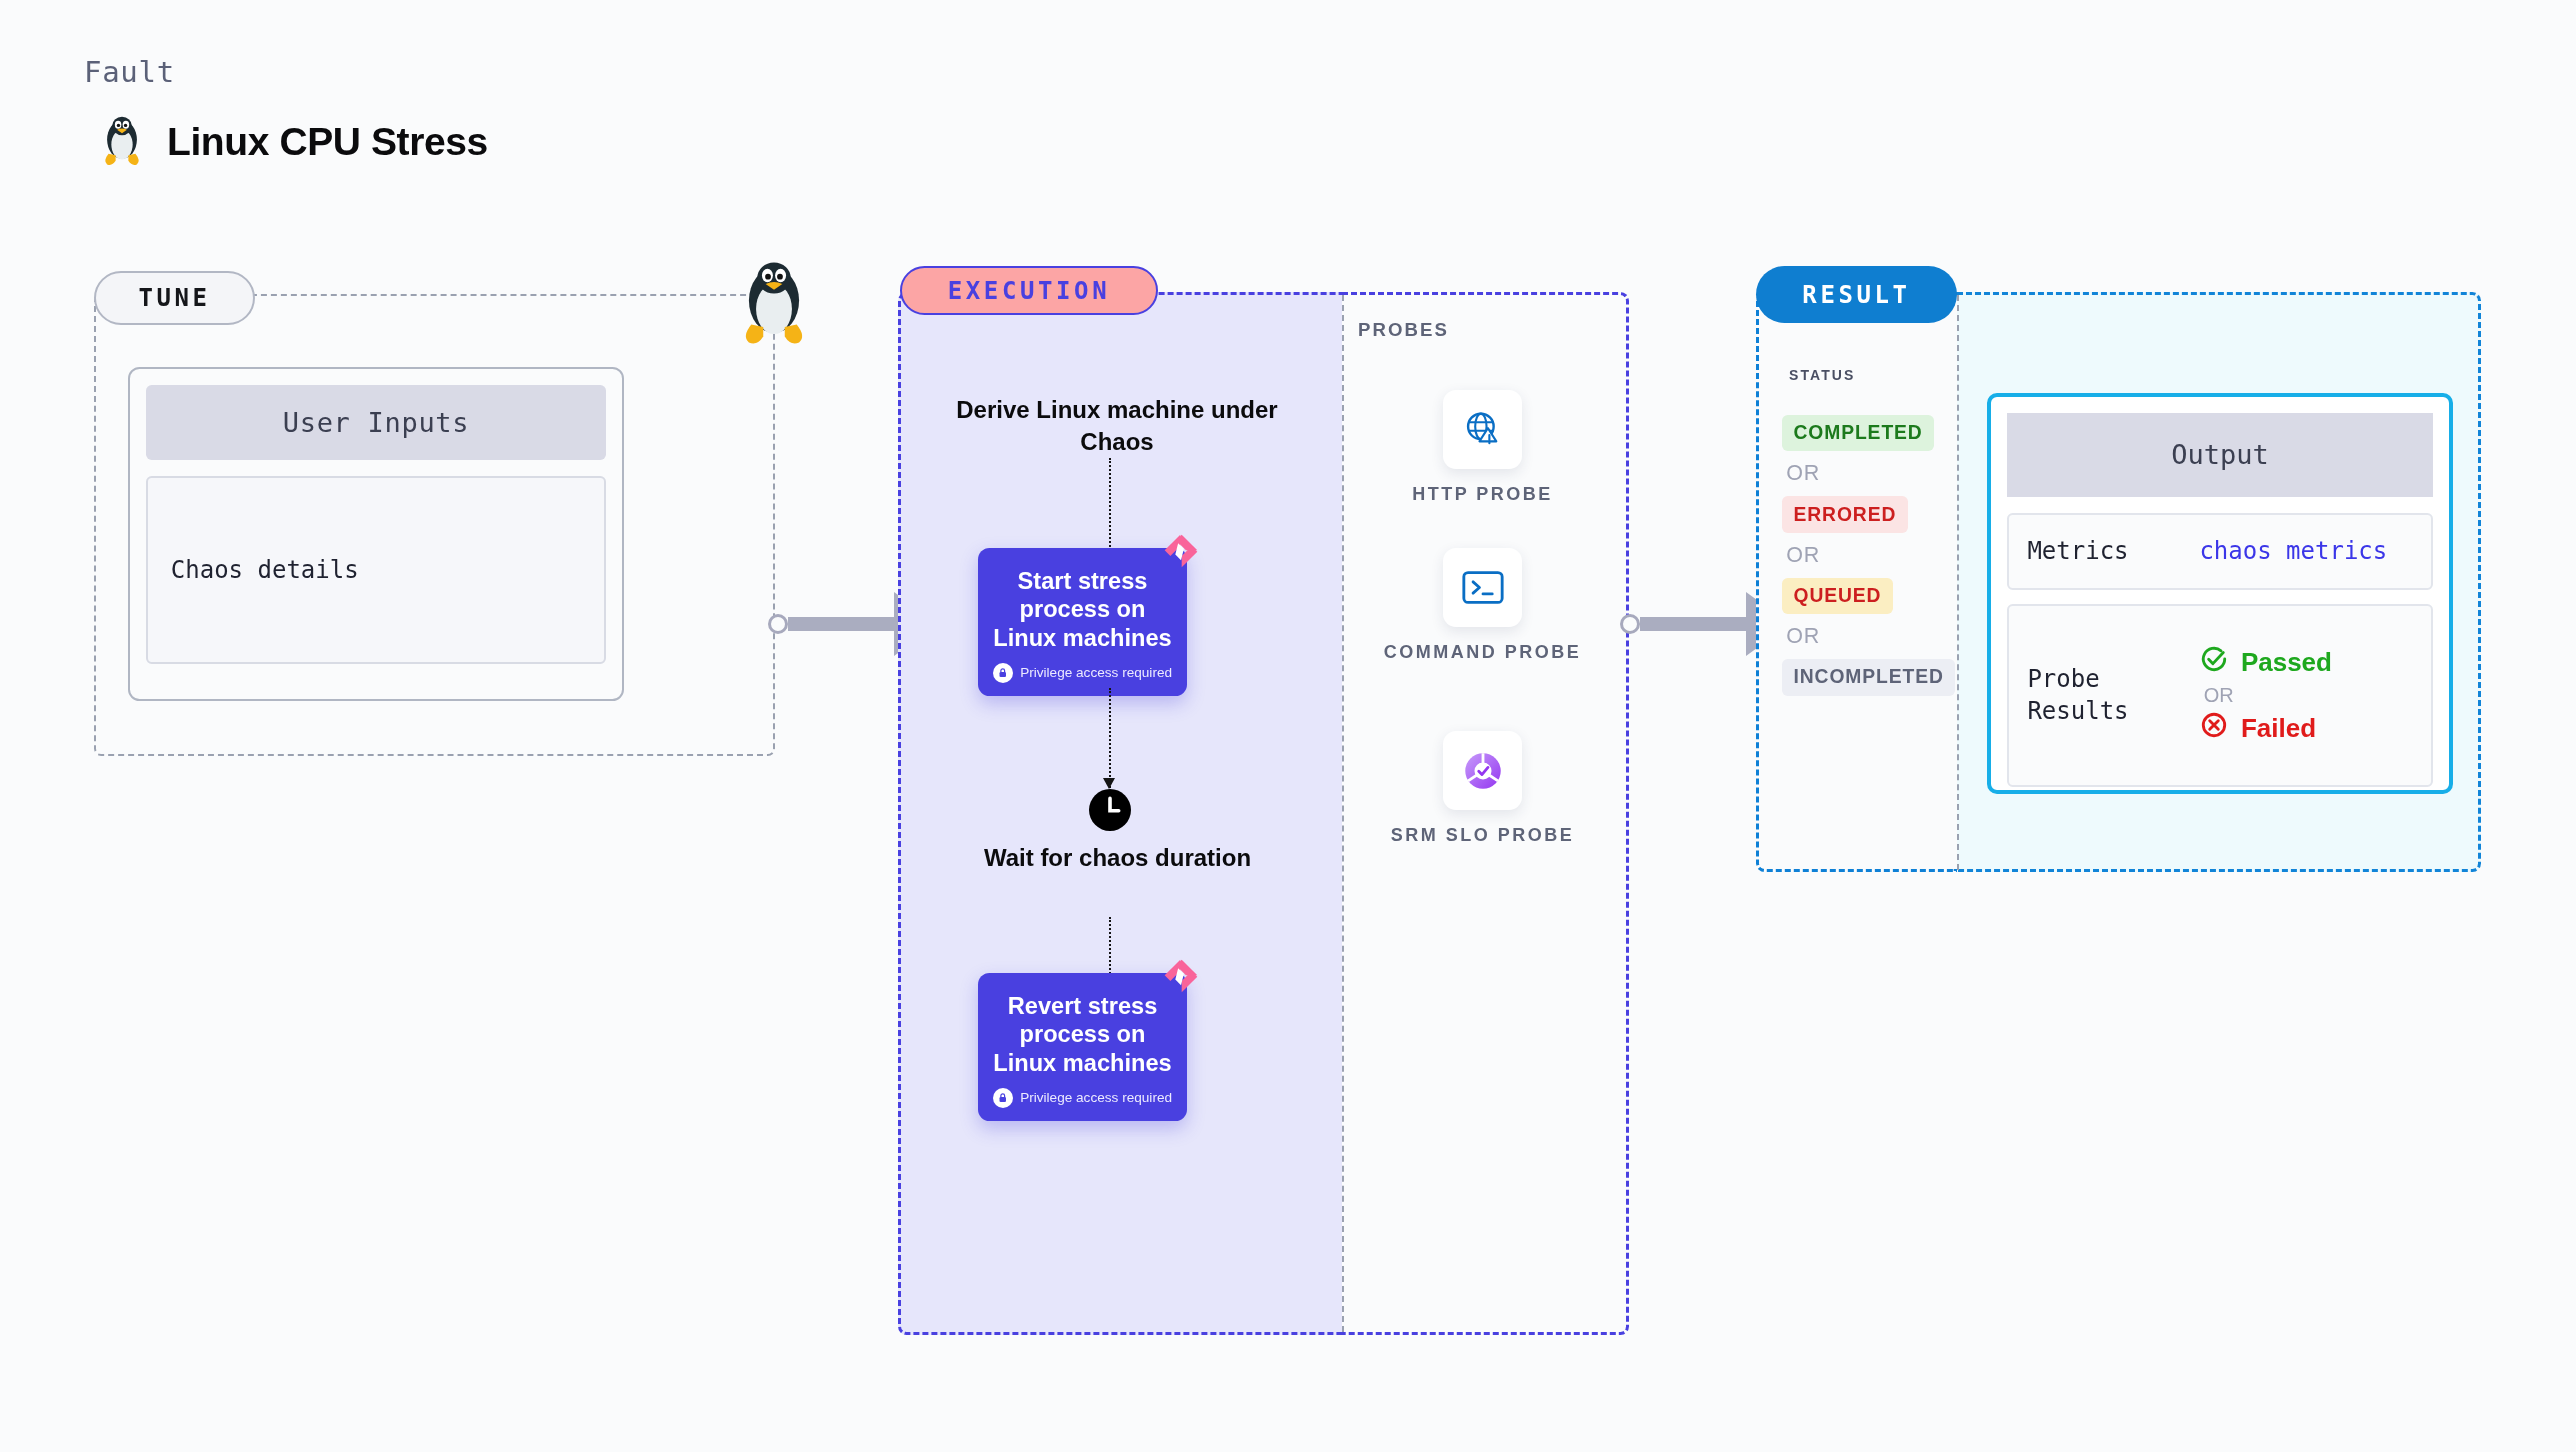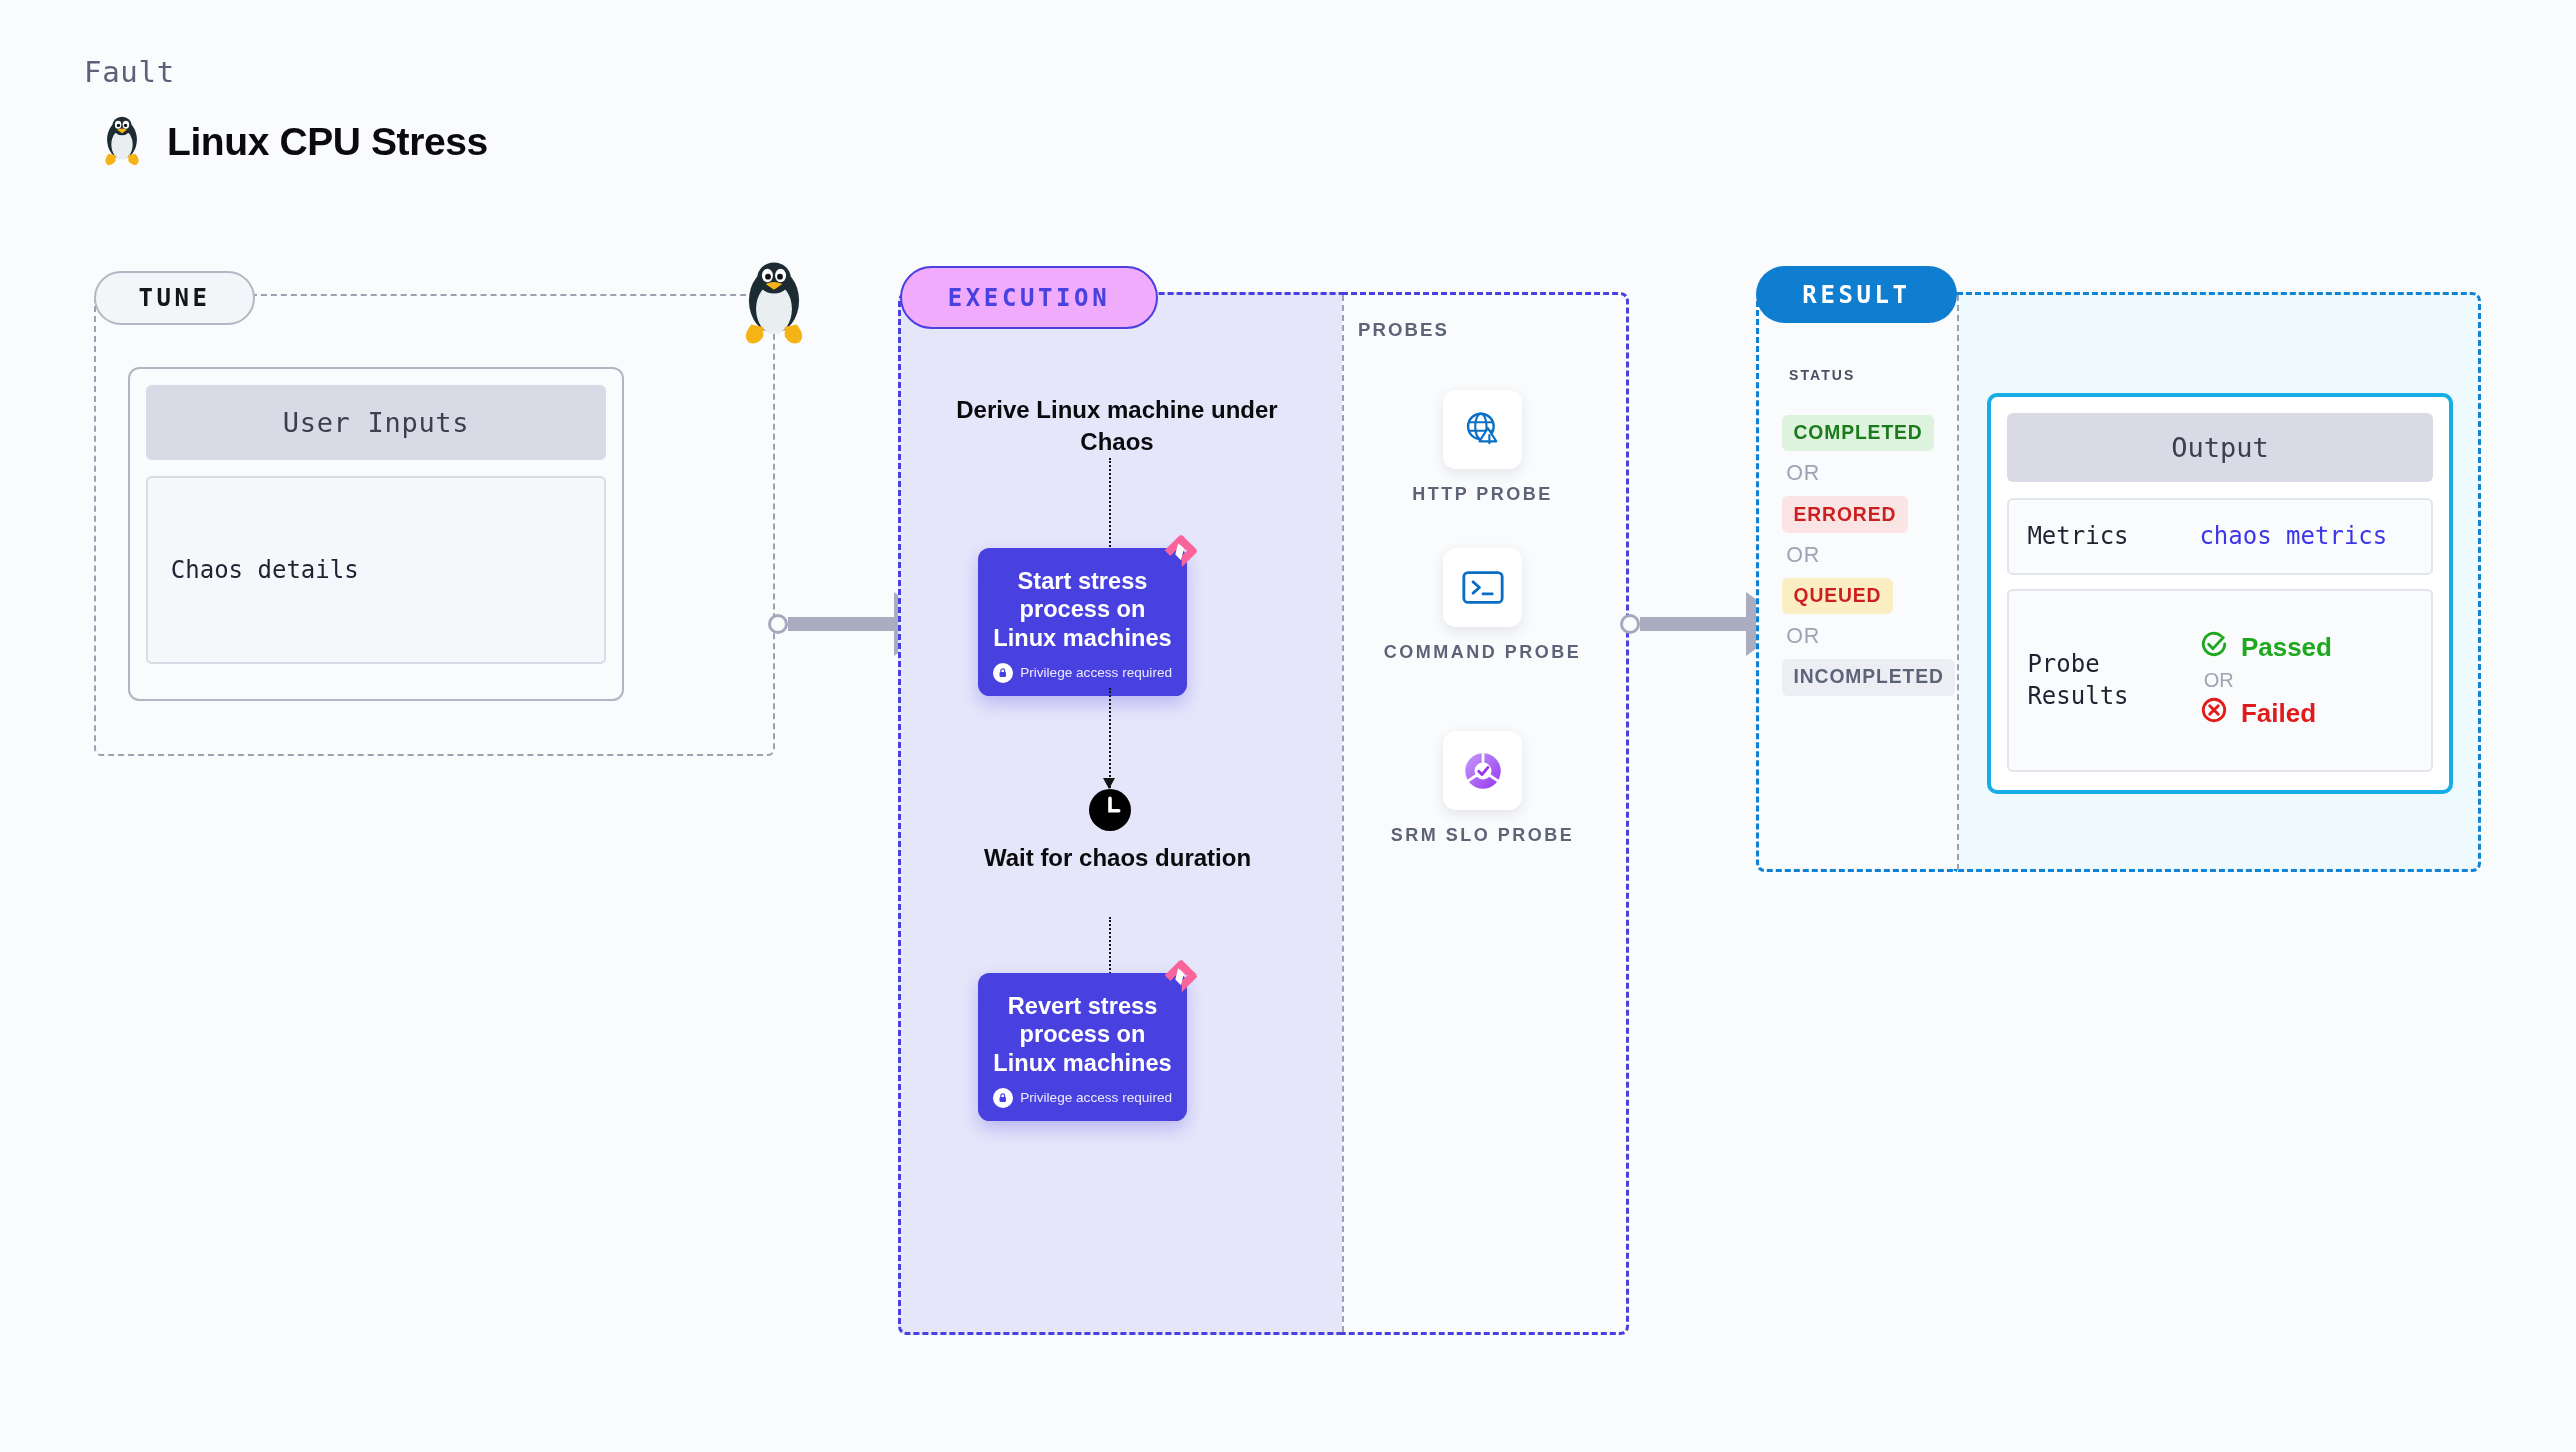--- a/index.html
+++ b/index.html
@@ -63,22 +63,22 @@
   .pill{
     box-sizing:border-box;display:flex;align-items:center;justify-content:center;
     border-radius:716px;font-family:"DejaVu Sans Mono",monospace;
     font-weight:700;letter-spacing:3.6px;
   }
   #tune-pill{
     left:94px;top:271px;width:161px;height:54px;
     background:#f4f5f8;border:2.9px solid #b2b7c4;color:#15161a;font-size:24px;
   }
   #exec-pill{
-    left:900px;top:266px;width:258px;height:63px;
-    background:#f0abfc;border:2.9px solid #4940e0;color:#4940e0;font-size:24px;
+    left:900px;top:266px;width:258px;height:49px;
+    background:#fca5a5;border:2.9px solid #4940e0;color:#4940e0;font-size:24px;
   }
   #result-pill{
     left:1756px;top:266px;width:201px;height:57px;
     background:#0f7ed0;border:none;color:#ffffff;font-size:24px;
   }
 
   
   #user-inputs-card{
     left:128px;top:367px;width:496px;height:334px;
     box-sizing:border-box;background:#fafbfc;
@@ -199,21 +199,21 @@
     font-size:21.5px;color:#9fa3b4;margin:10px 0 10px 4.3px;letter-spacing:0.7px;
   }
 
   
   #output-card{
     left:1987px;top:393px;width:466px;height:401px;
     box-sizing:border-box;background:#fff;
     border:4.3px solid #17aee8;border-radius:10px;padding:15.8px;
   }
   #output-header{
-    height:69px;background:#d9dae6;border-radius:6px;
+    height:84px;background:#d9dae6;border-radius:0;
     display:flex;align-items:center;justify-content:center;
     font-family:"DejaVu Sans Mono",monospace;font-size:27px;color:#3b3f51;
   }
   #metrics-row{
     margin-top:15.8px;height:77px;box-sizing:border-box;
     background:#fafbfc;border:2.1px solid #e2e5ec;border-radius:5.7px;
     display:flex;align-items:center;padding:0 18.6px;
   }
   #metrics-key{
     font-family:"DejaVu Sans Mono",monospace;font-size:24px;color:#1f2230;

